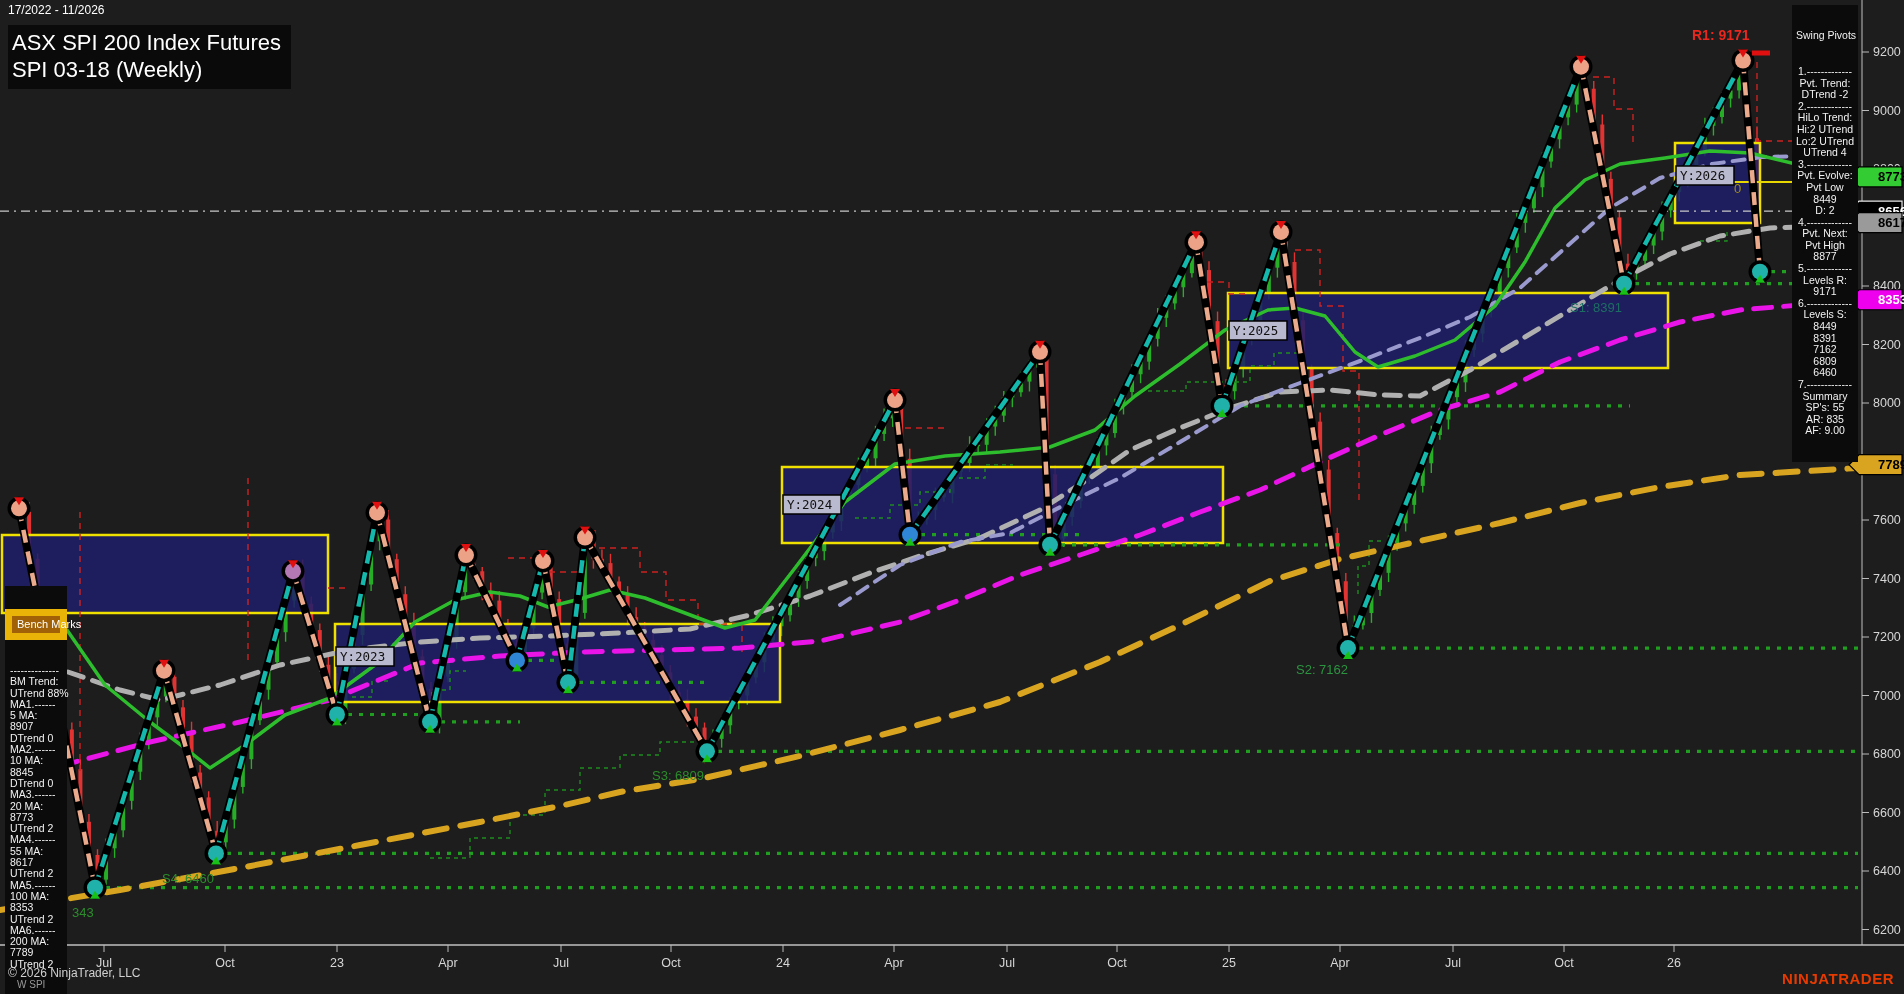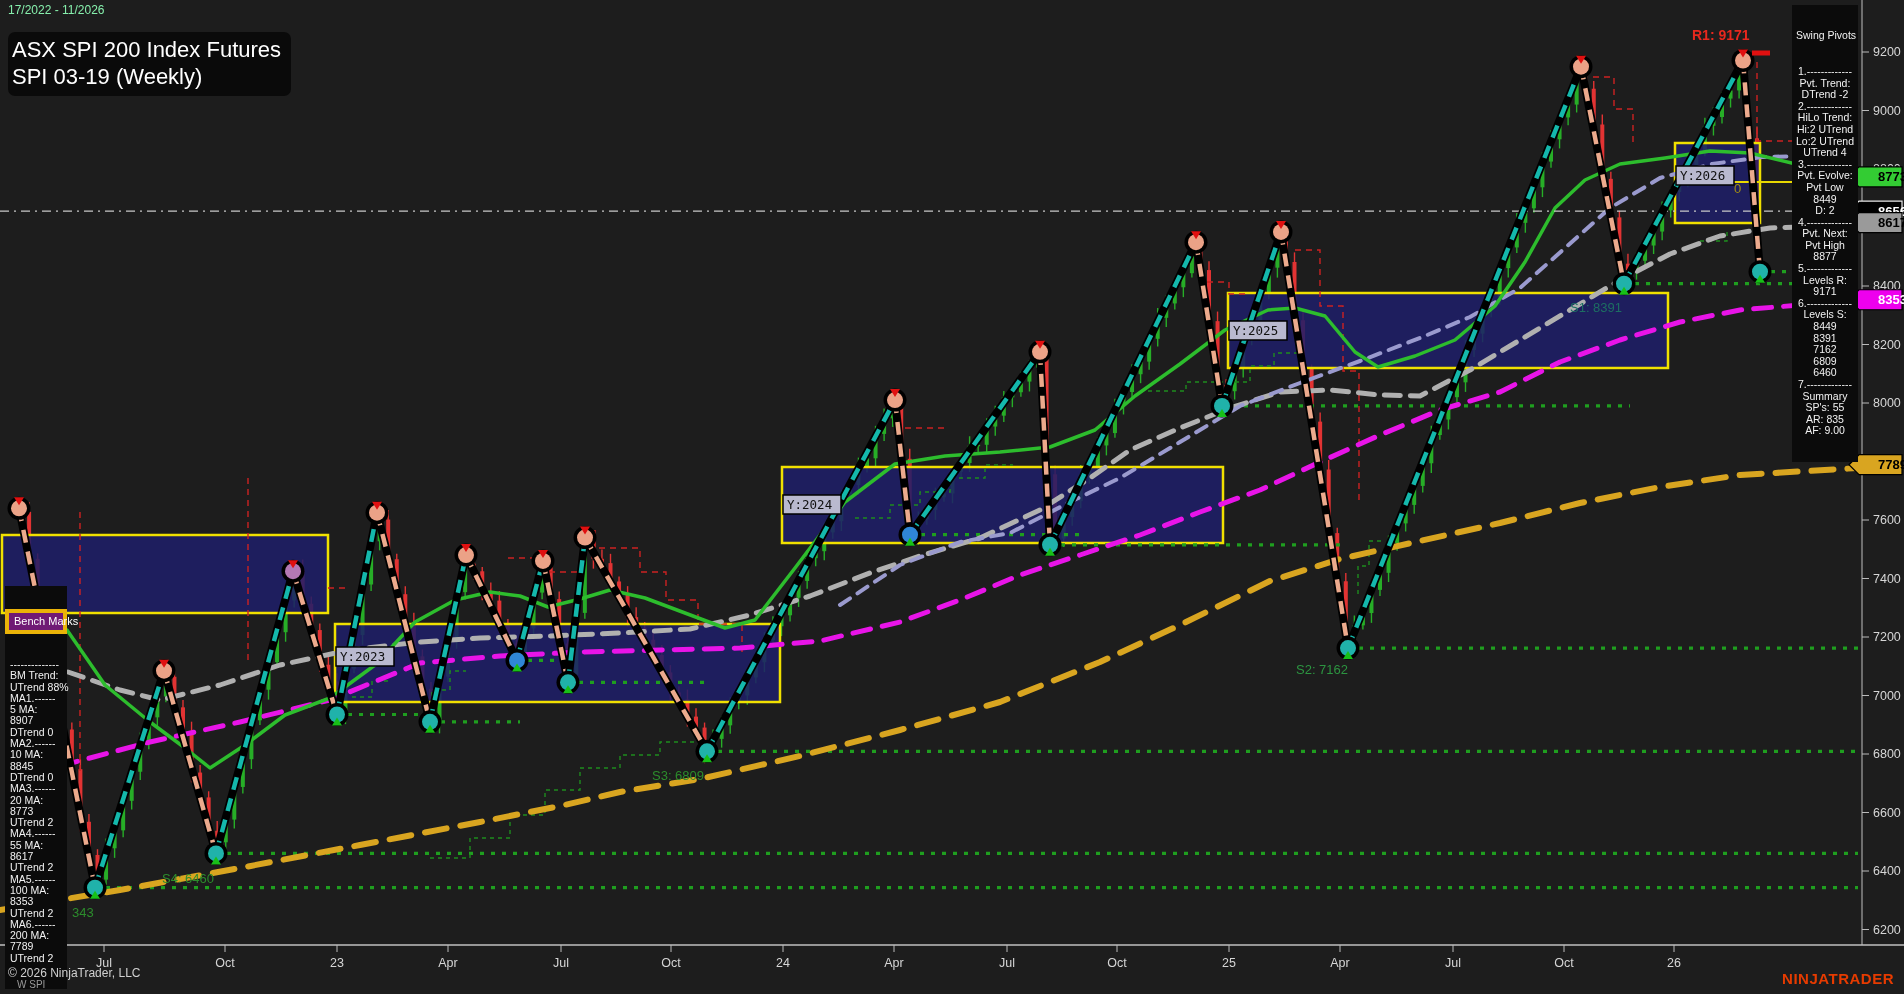--- a/index.html
+++ b/index.html
@@ -3,28 +3,28 @@
 <meta charset="utf-8">
 <style>
   html,body{margin:0;padding:0;background:#141414;}
   #root{position:relative;width:1904px;height:994px;background:#1d1d1d;overflow:hidden;
         font-family:"Liberation Sans",sans-serif;}
   #chart-svg{position:absolute;left:0;top:0;}
   .panel{position:absolute;background:#0b0b0b;color:#f2f2f2;font-size:10.5px;
          padding:2px 4px;line-height:11.6px;white-space:pre;z-index:30;}
   #swing-panel{left:1792px;top:5px;width:58px;text-align:center;}
   #bench-panel{left:5px;top:586px;width:62px;padding:0;}
-  #bench-title{background:#701a75;color:#ffffff;padding:3px 5px 2px 5px;font-size:11px;
-               border:4px solid #eab308;}
+  #bench-title{background:#a16207;color:#ffffff;padding:3px 5px 2px 5px;font-size:11px;
+               border:7px solid #eab308;}
   #bench-body{padding:2px 5px;line-height:11.3px;}
   #swing-title{padding-bottom:1px;}
   #title-area{position:absolute;left:8px;top:3px;z-index:31;}
-  #date-range{color:#86efac;font-size:12px;margin-bottom:15px;}
+  #date-range{color:#ffffff;font-size:12px;margin-bottom:8px;}
   #title-box{background:#0a0a0a;color:#ffffff;font-size:22px;line-height:27px;
-             padding:4px 10px 6px 4px;display:inline-block;border-radius:7px;}
+             padding:4px 10px 6px 4px;display:inline-block;}
   #copyright{position:absolute;left:8px;top:926px;color:#d0d0d0;font-size:12px;z-index:31;margin-top:40px;}
   #instrument{position:absolute;left:17px;top:979px;color:#9a9a9a;font-size:10px;z-index:31;}
   #brand{position:absolute;right:10px;top:970px;color:#e63b00;font-size:15px;font-weight:bold;
          letter-spacing:.5px;z-index:31;text-align:right;}
 </style>
 </head>
 <body>
 
 <div id="root">
   <svg id="chart-svg" width="1904" height="994">
@@ -718,21 +718,21 @@
         <text x="1878" y="304.24749999999995" fill="#ffffff" font-size="13" font-weight="bold" font-family="&quot;Liberation Sans&quot;,sans-serif">8353</text>
         <polygon points="1849,464.7175 1859,454.7175 1902,454.7175 1902,474.7175 1859,474.7175" fill="#d9a520" stroke="#000000" stroke-width="1.2"></polygon>
         <text x="1878" y="469.2175" fill="#000000" font-size="13" font-weight="bold" font-family="&quot;Liberation Sans&quot;,sans-serif">7789</text>
       </g>
     </svg>
 
   <div id="title-area">
     <div id="date-range">17/2022 - 11/2026</div>
     <div id="title-box">
       <div>ASX SPI 200 Index Futures</div>
-      <div>SPI 03-19 (Weekly)</div>
+      <div>SPI 03-18 (Weekly)</div>
     </div>
   </div>
 
   <div class="panel" id="swing-panel">
     <div id="swing-title">Swing Pivots</div>
     <div><div>1.-------------</div><div>Pvt. Trend:</div><div>DTrend -2</div><div>2.-------------</div><div>HiLo Trend:</div><div>Hi:2 UTrend</div><div>Lo:2 UTrend</div><div>UTrend 4</div><div>3.-------------</div><div>Pvt. Evolve:</div><div>Pvt Low</div><div>8449</div><div>D: 2</div><div>4.-------------</div><div>Pvt. Next:</div><div>Pvt High</div><div>8877</div><div>5.-------------</div><div>Levels R:</div><div>9171</div><div>6.-------------</div><div>Levels S:</div><div>8449</div><div>8391</div><div>7162</div><div>6809</div><div>6460</div><div>7.-------------</div><div>Summary</div><div>SP's: 55</div><div>AR: 835</div><div>AF: 9.00</div></div>
   </div>
 
   <div class="panel" id="bench-panel">
     <div id="bench-title">Bench Marks</div>

